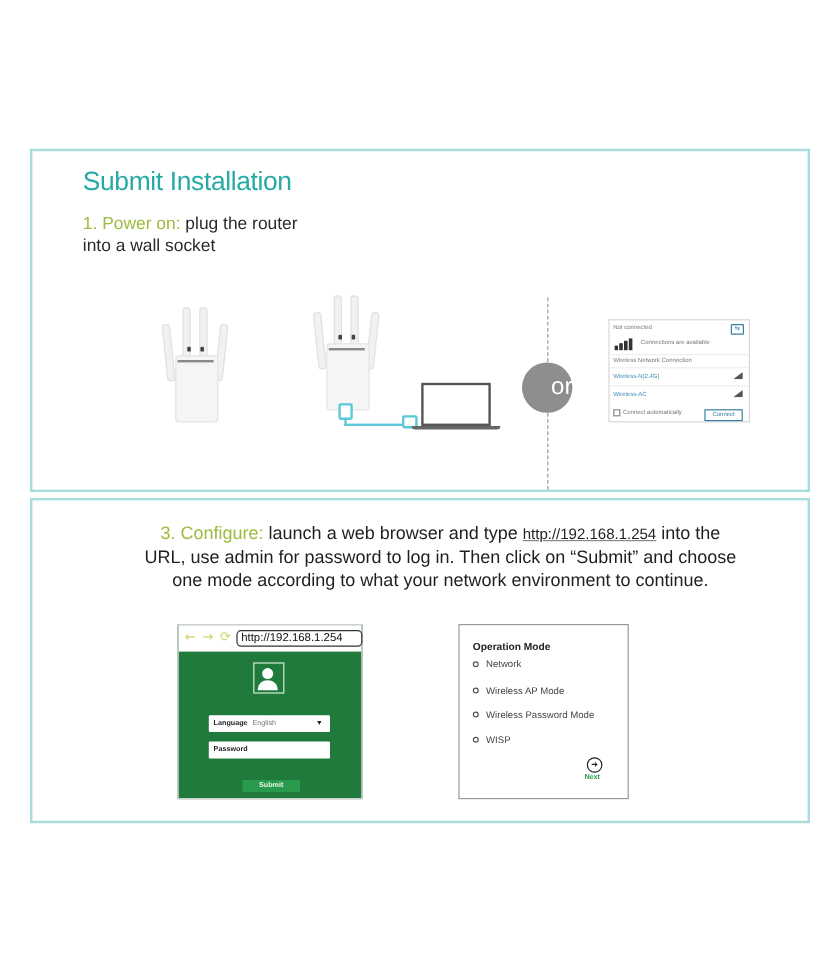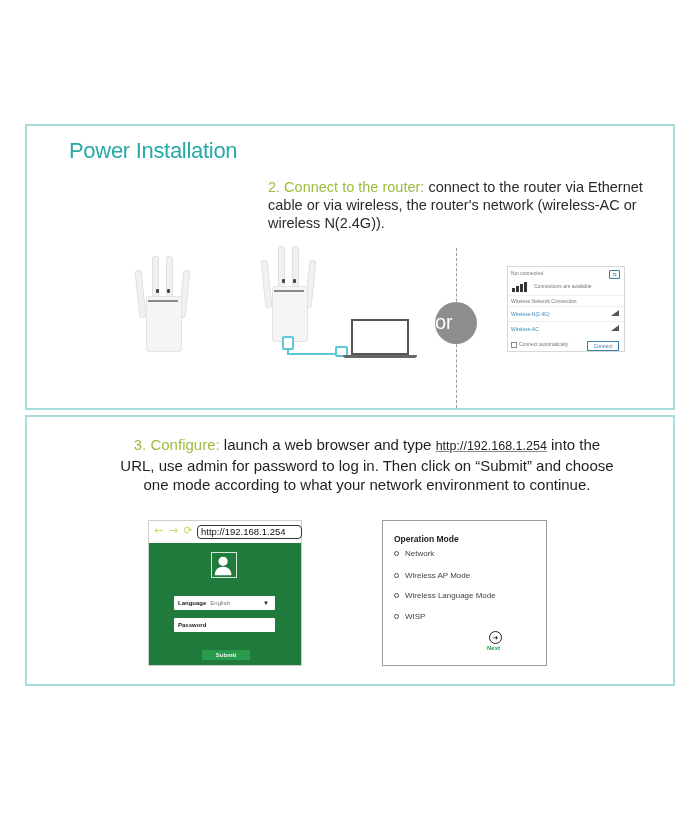--- a/index.html
+++ b/index.html
@@ -23,21 +23,21 @@
   .router .led { position:absolute; top:33px; width:3px; height:4px; background:#444; border-radius:1px; }
   #router1 { left:110px; top:130px; }
   #router2 { left:236px; top:120px; }
 
   .cable { position:absolute; border:2px solid #5cc7d6; border-top:none; border-right:none; }
   .plug { position:absolute; width:8px; height:10px; border:2px solid #5cc7d6; border-radius:2px; background:#fff; }
   .laptop-screen { position:absolute; left:324px; top:193px; width:58px; height:36px; border:2px solid #555; background:#fff; box-sizing:border-box; }
   .laptop-base { position:absolute; left:316px; top:229px; width:74px; height:3px; background:#666; border-radius:0 0 3px 3px; }
 
   .divider { position:absolute; left:429px; top:122px; height:160px; border-left:1px dashed #999; }
-  .or-circle { position:absolute; left:408px; top:176px; width:42px; height:42px; border-radius:50%; background:#8e8e8e; color:#fff; font-family:"Liberation Sans", sans-serif; font-size:20px; text-align:left; line-height:40px; }
+  .or-circle { position:absolute; left:408px; top:176px; width:42px; height:42px; border-radius:50%; background:#8e8e8e; color:#fff; font-family:"Liberation Sans", sans-serif; font-size:20px; text-align:right; line-height:40px; }
 
   
   .wifi { position:absolute; left:480px; top:140px; width:116px; height:84px; border:1px solid #d8d8d8; background:#fff; font-family:"Liberation Sans", sans-serif; font-size:5px; color:#777; }
   .wifi .row { position:absolute; left:3px; }
   .wifi .net { color:#3a8bb5; }
   .wifi .refresh { position:absolute; right:4px; top:3px; width:9px; height:7px; border:1px solid #3a7fa6; border-radius:1px; font-size:5px; line-height:7px; text-align:center; color:#3a7fa6; }
   .wifi .sigbig { position:absolute; left:4px; top:13px; width:18px; height:12px; }
   .wifi .sig { position:absolute; right:5px; width:8px; height:6px; }
   .wifi .btn { position:absolute; right:5px; top:74px; width:30px; height:8px; border:1px solid #3a7fa6; font-size:5px; line-height:8px; text-align:center; color:#3a7fa6; }
   .wifi .hr { position:absolute; left:0; right:0; height:1px; background:#eee; }
@@ -48,37 +48,37 @@
   .login .bar { position:absolute; left:0; top:0; width:100%; height:22px; background:#fff; }
   .login .nav { position:absolute; left:5px; top:3px; font-size:11px; color:#cfd86a; letter-spacing:1px; }
   .login .urlbox { position:absolute; left:48px; top:4px; width:100px; height:12px; border:1.5px solid #333; border-radius:4px; font-family:"Liberation Sans", sans-serif; font-size:9.5px; line-height:12px; padding-left:3px; color:#111; }
   .login .avatar { position:absolute; left:62px; top:31px; width:26px; height:26px; border:1px solid #d7e8d7; box-sizing:border-box; }
   .login .field { position:absolute; left:25px; width:101px; height:14px; background:#fff; border-radius:1px; font-family:"Liberation Sans", sans-serif; font-size:6px; line-height:14px; padding-left:4px; box-sizing:border-box; color:#222; font-weight:bold; }
   .login .field .v { font-weight:normal; color:#777; margin-left:4px; }
   .login .field .caret { position:absolute; right:6px; top:0; font-size:6px; }
   .login .submit { position:absolute; left:53px; top:129px; width:48px; height:10px; background:#2a9a4c; color:#e8f5e8; font-family:"Liberation Sans", sans-serif; font-size:6px; font-weight:bold; text-align:center; line-height:10px; }
 
   
-  .opmode { position:absolute; left:355px; top:103px; width:165px; height:146px; border:1px solid #9a9a9a; background:#fff; box-sizing:border-box; font-family:"Liberation Sans", sans-serif; }
+  .opmode { position:absolute; left:355px; top:103px; width:142px; height:146px; border:1px solid #9a9a9a; background:#fff; box-sizing:border-box; font-family:"Liberation Sans", sans-serif; }
   .opmode .head { position:absolute; left:11px; top:13px; font-size:8.5px; font-weight:bold; color:#222; }
   .opmode .opt { position:absolute; left:11px; font-size:8px; color:#444; }
   .opmode .opt .dot { display:inline-block; width:3px; height:3px; border:1px solid #555; border-radius:50%; margin-right:6px; vertical-align:middle; }
   .opmode .next-icon { position:absolute; left:106px; top:110px; width:11px; height:11px; border:1.3px solid #222; border-radius:50%; font-size:7px; line-height:11px; text-align:center; color:#222; }
   .opmode .next-lbl { position:absolute; left:104px; top:124px; font-size:6px; font-weight:bold; color:#2a9a4c; }
 </style>
 </head>
 <body>
 
 <div id="panel1" class="panel">
-  <div class="title">Power Installation</div>
+  <div class="title">Submit Installation</div>
 
+  <div id="step1" class="step">
+    <span class="lbl">1. Power on:</span><span> plug the router into a wall socket</span>
+  </div>
 
-  <div id="step2" class="step">
-    <span class="lbl">2. Connect to the router:</span><span> connect to the router via Ethernet cable or via wireless, the router's network (wireless-AC or wireless N(2.4G)).</span>
-  </div>
 
   <div id="router1" class="router">
     <div class="ant" style="left:0;top:14px;height:46px;transform:rotate(-6deg)"></div>
     <div class="ant" style="left:15px;top:0;height:44px"></div>
     <div class="ant" style="left:29px;top:0;height:44px"></div>
     <div class="ant" style="left:44px;top:14px;height:46px;transform:rotate(6deg)"></div>
     <div class="led" style="left:19px"></div>
     <div class="led" style="left:30px"></div>
     <div class="body"></div>
     <div class="band"></div>
@@ -155,18 +155,18 @@
     <div class="field" style="top:97px">
       <span>Password</span>
     </div>
     <div class="submit">Submit</div>
   </div>
 
   <div class="opmode">
     <div class="head">Operation Mode</div>
     <div class="opt" style="top:28px"><span class="dot"></span><span>Network</span></div>
     <div class="opt" style="top:50px"><span class="dot"></span><span>Wireless AP Mode</span></div>
-    <div class="opt" style="top:70px"><span class="dot"></span><span>Wireless Language Mode</span></div>
+    <div class="opt" style="top:70px"><span class="dot"></span><span>Wireless Password Mode</span></div>
     <div class="opt" style="top:91px"><span class="dot"></span><span>WISP</span></div>
     <div class="next-icon">➜</div>
     <div class="next-lbl">Next</div>
   </div>
 </div>
 
 </body></html>

